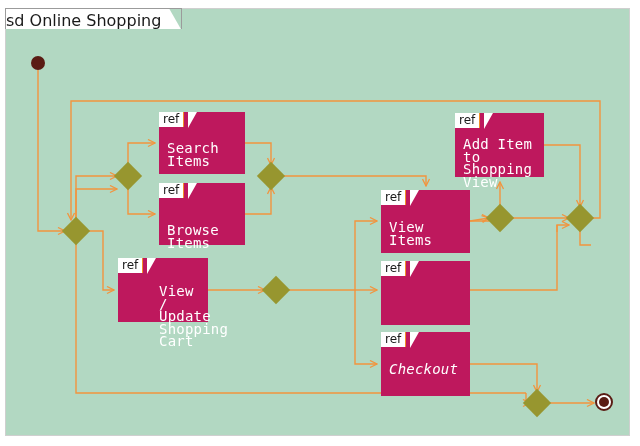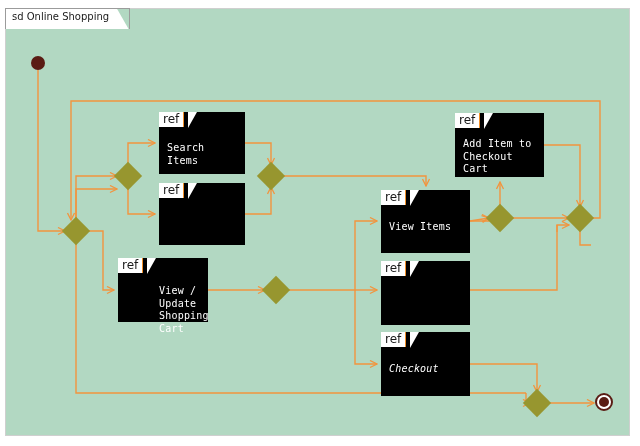--- a/index.html
+++ b/index.html
@@ -3,37 +3,37 @@
 <meta charset="utf-8">
 <style>
   html,body{margin:0;padding:0;background:#ffffff;}
   body{width:640px;height:446px;position:relative;overflow:hidden;
        font-family:"DejaVu Sans",sans-serif;}
   #canvas{position:absolute;left:0;top:0;width:640px;height:446px;}
   .frame{position:absolute;left:5px;top:8px;width:625px;height:428px;
          background:#b2d8c2;border:1px solid #cfcfcf;box-sizing:border-box;}
   .frame-tab{position:absolute;left:5px;top:8px;height:21px;
              background:#ffffff;border:1px solid #9b9b9b;border-bottom:none;
-             box-sizing:border-box;padding:2px 20px 2px 6px;
-             font-size:10px;color:#1a1a1a;white-space:nowrap;
+             box-sizing:border-box;padding:2px 20px 2px 0;
+             font-size:16px;color:#1a1a1a;white-space:nowrap;
              font-family:"DejaVu Sans",sans-serif;}
   .frame-tab .notch{position:absolute;right:0;top:0;width:12px;height:21px;
              background:#b2d8c2;
              clip-path:polygon(0 0,100% 100%,100% 0);}
 
   
-  .refbox{position:absolute;background:#000000;box-sizing:border-box;}
+  .refbox{position:absolute;background:#be185d;box-sizing:border-box;}
   .refbox .reftag{position:absolute;left:0;top:0;background:#ffffff;
         border-right:1px solid #f28f27;
         padding:1px 4px 1px 4px;font-size:12px;color:#1a1a1a;line-height:13px;
         font-family:"DejaVu Sans",sans-serif;}
   .refbox .tagfold{position:absolute;top:0;width:9px;height:16px;
         background:#ffffff;clip-path:polygon(0 0,100% 0,0 100%);}
   .refbox .reflabel{position:absolute;left:8px;right:4px;
-        color:#ffffff;font-size:10px;line-height:12.5px;
+        color:#ffffff;font-size:14px;line-height:12.5px;
         font-family:"DejaVu Sans Mono","DejaVu Sans",monospace;
         letter-spacing:0.2px;white-space:pre-line;}
 
   
   .init-node{position:absolute;border-radius:50%;background:#5a1c14;}
   .final-outer{position:absolute;border-radius:50%;background:#ffffff;
         border:2px solid #5a1c14;box-sizing:border-box;}
   .final-inner{position:absolute;border-radius:50%;background:#5a1c14;}
   .diamond{position:absolute;background:#97962f;
         transform:rotate(45deg);}
@@ -129,38 +129,39 @@
     </div>
     <div class="tagfold" style="left:29px;"></div>
     <div class="reflabel" style="top:30px;">Search Items</div>
   </div>
 
   <div class="refbox" style="left:159px;top:183px;width:86px;height:62px;">
     <div class="reftag">
       <span>ref</span>
     </div>
     <div class="tagfold" style="left:29px;"></div>
+    <div class="reflabel" style="top:41px;">Browse Items</div>
   </div>
 
   <div class="refbox" style="left:118px;top:258px;width:90px;height:64px;">
     <div class="reftag">
       <span>ref</span>
     </div>
     <div class="tagfold" style="left:29px;"></div>
     <div class="reflabel" style="top:27px;margin-left:33px;">View / Update
 Shopping Cart</div>
   </div>
 
   <div class="refbox" style="left:455px;top:113px;width:89px;height:64px;">
     <div class="reftag">
       <span>ref</span>
     </div>
     <div class="tagfold" style="left:29px;"></div>
     <div class="reflabel" style="top:25px;">Add Item to
-Checkout Cart</div>
+Shopping View</div>
   </div>
 
   <div class="refbox" style="left:381px;top:190px;width:89px;height:63px;">
     <div class="reftag">
       <span>ref</span>
     </div>
     <div class="tagfold" style="left:29px;"></div>
     <div class="reflabel" style="top:31px;">View Items</div>
   </div>
 

